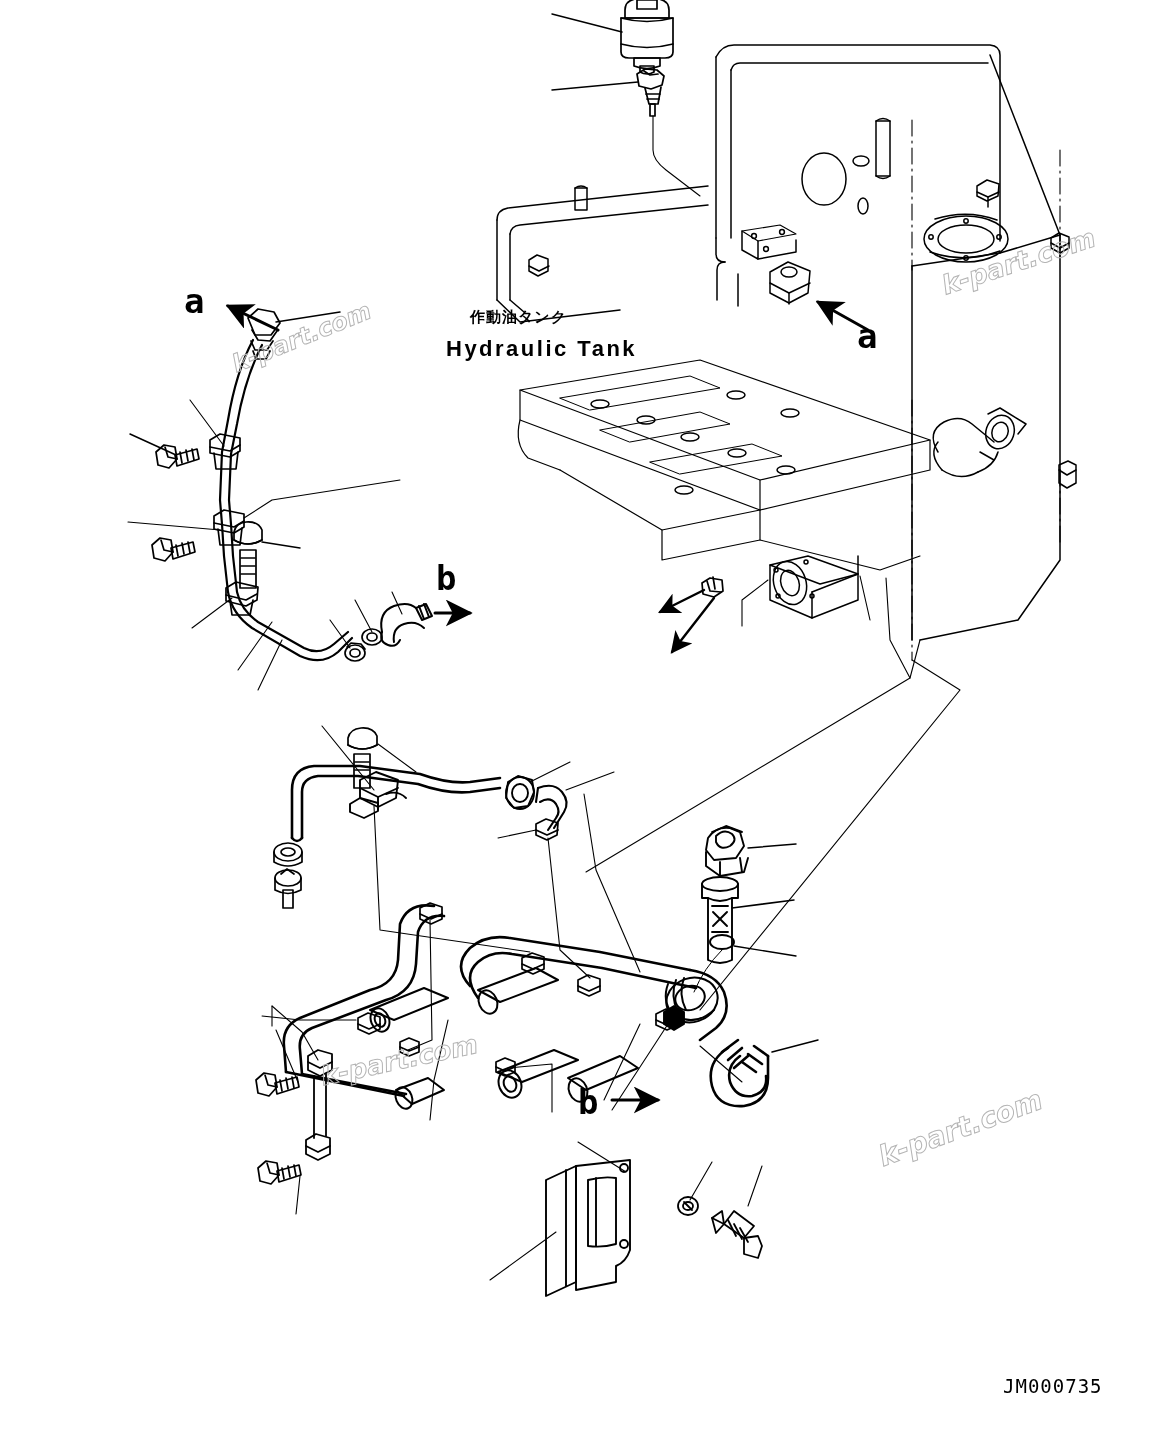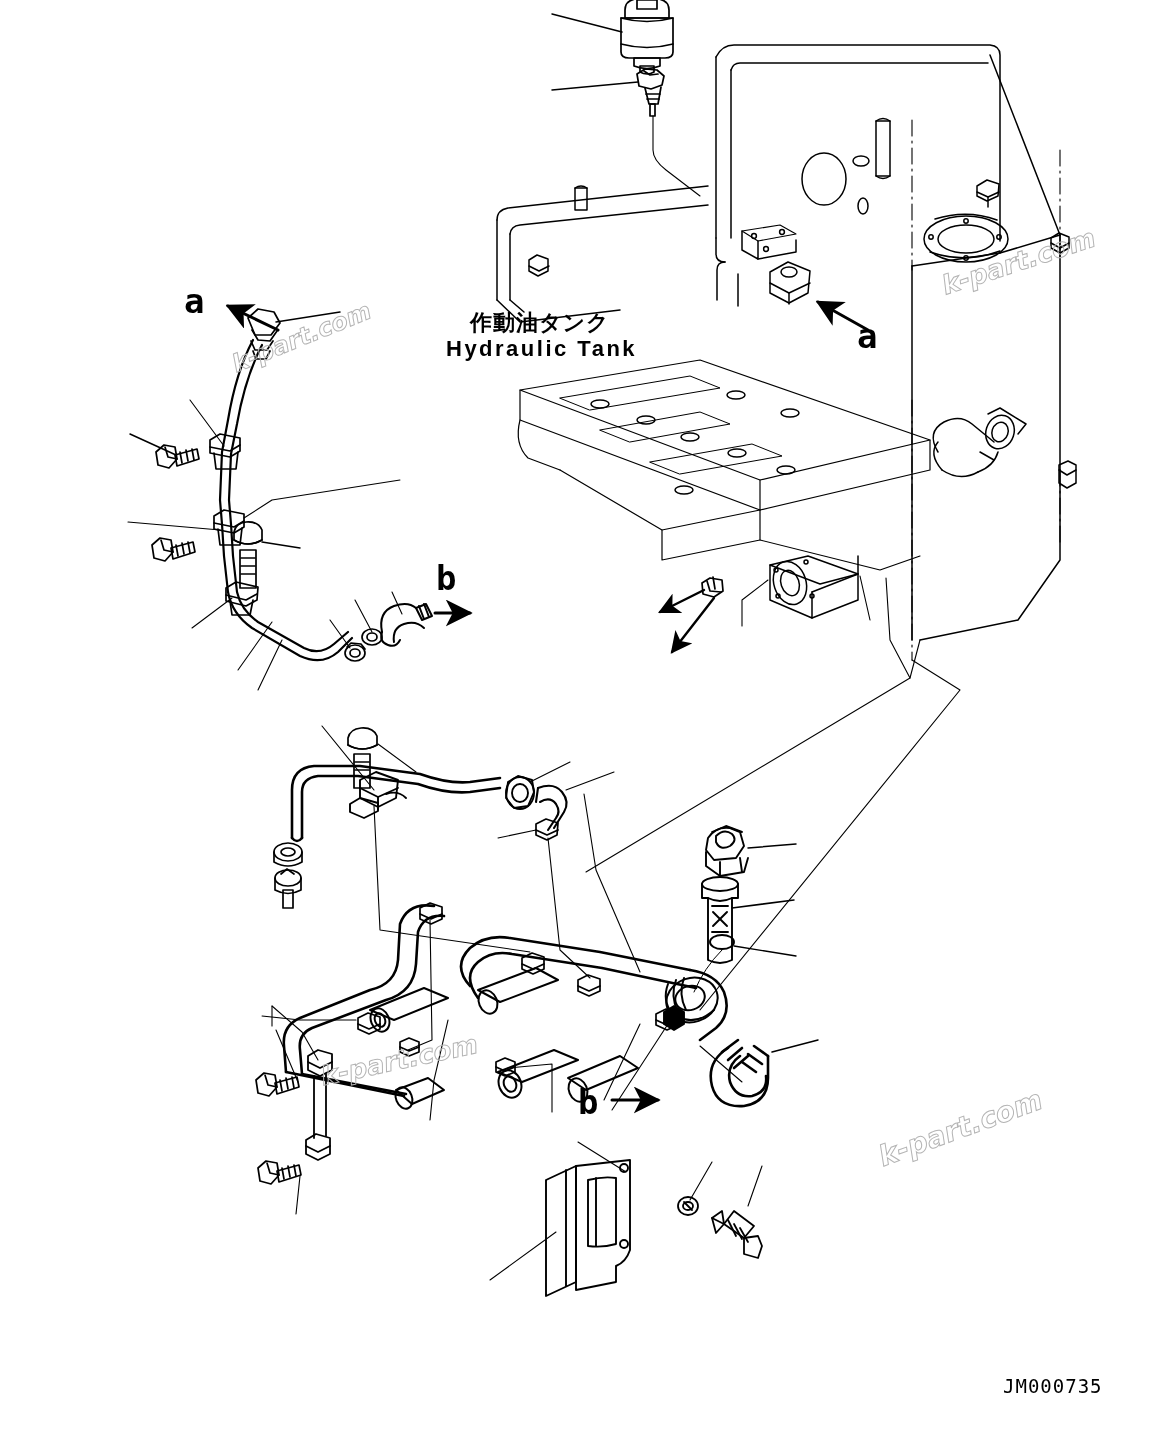--- a/index.html
+++ b/index.html
@@ -25,21 +25,21 @@
     height: 1429px;
   }
   .txt {
     position: absolute;
     white-space: pre;
     color: #000000;
   }
   #label-tank-jp {
     left: 470px;
     top: 308px;
-    font-size: 22px;
+    font-size: 15px;
     letter-spacing: 1px;
     font-family: "DejaVu Sans", sans-serif;
     font-weight: 700;
   }
   #label-tank-en {
     left: 446px;
     top: 336px;
     font-size: 22px;
     letter-spacing: 2.5px;
     font-family: Liberation Sans, sans-serif;

